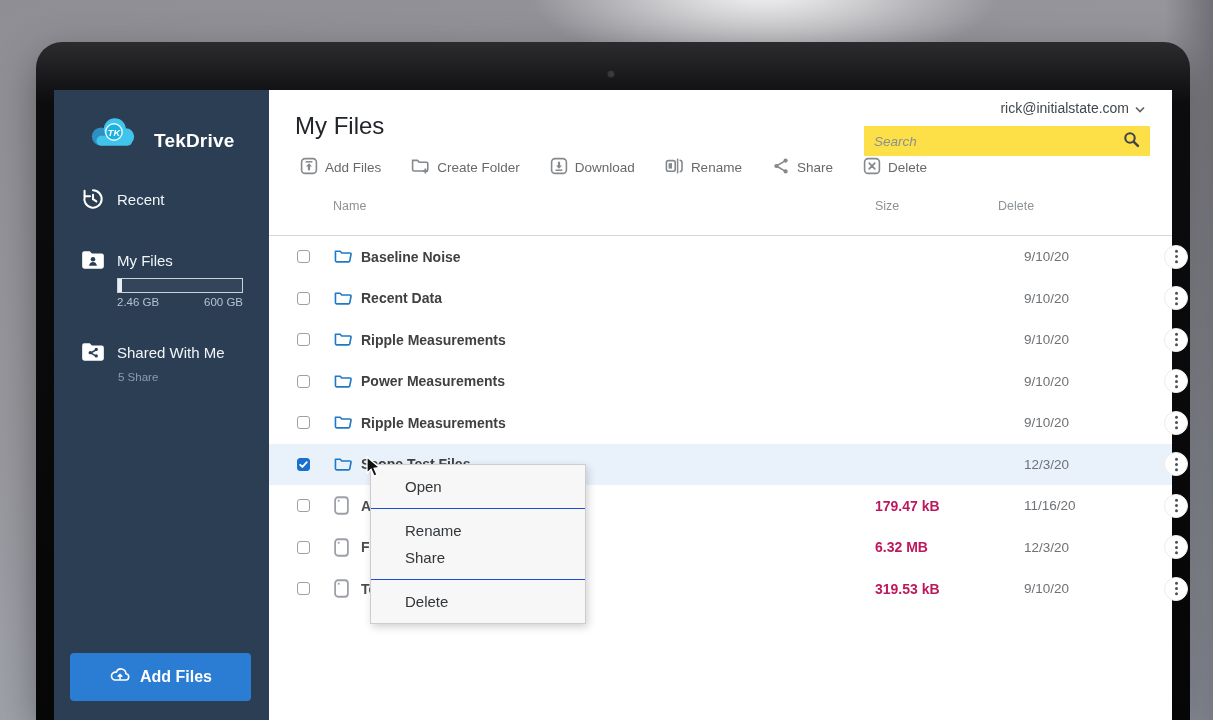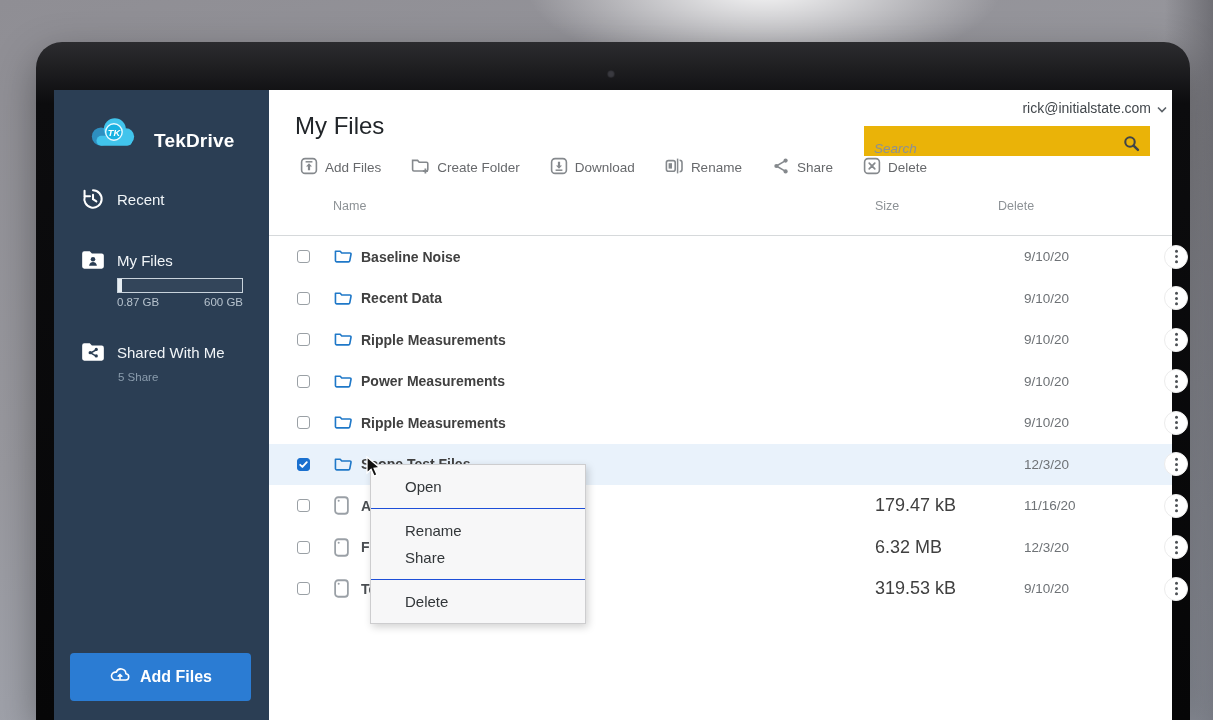--- a/index.html
+++ b/index.html
@@ -34,42 +34,42 @@
   .storage-fill { height:100%; width:4px; background:#e8eef3; }
   .usage-row { position:absolute; left:63px; top:206px; width:126px; display:flex; justify-content:space-between;
     font-size:11.5px; color:#b6c2cd; }
   .share-count { position:absolute; left:64px; top:281px; font-size:11.5px; color:#8b9dae; }
   .add-files-btn { position:absolute; left:16px; top:563px; width:181px; height:48px; border:none; border-radius:4px;
     background:#2b7cd3; color:#fff; font-family:inherit; font-size:16px; font-weight:600;
     display:flex; align-items:center; justify-content:center; gap:9px; cursor:pointer; }
 
   
   .main { position:relative; width:903px; height:100%; background:#fff; }
-  .account { position:absolute; right:5px; top:10px; font-size:14px; color:#42474c; display:flex; align-items:center; gap:6px; }
-  .search-box { position:absolute; left:595px; top:36px; width:286px; height:30px; background:#eab308;
-    display:flex; align-items:flex-end; padding:0 10px; }
+  .account { position:absolute; right:27px; top:10px; font-size:14px; color:#42474c; display:flex; align-items:center; gap:6px; }
+  .search-box { position:absolute; left:595px; top:36px; width:286px; height:30px; background:#fde047;
+    display:flex; align-items:center; padding:0 10px; }
   .search-box input { flex:1; border:none; background:transparent; outline:none; font-family:inherit;
     font-size:13.5px; font-style:italic; color:#5a6066; }
   .search-box input::placeholder { color:#8a9097; font-style:italic; }
   .page-title { position:absolute; left:26px; top:22px; font-size:24px; font-weight:500; color:#212529; }
   .toolbar { position:absolute; left:31px; top:67px; display:flex; gap:30px; }
   .tb-item { display:flex; align-items:center; gap:7px; font-size:13.5px; color:#67696c; cursor:pointer; }
   .thead { position:absolute; top:109px; font-size:12.5px; color:#8d9296; }
   .hdr-line { position:absolute; left:0; right:0; top:145px; height:1px; background:#d6d9db; }
 
   .rows { position:absolute; left:0; right:0; top:146px; }
   .row { height:41.5px; display:flex; align-items:center; }
   .row.selected { background:#e9f2fb; }
   .cb { margin-left:28px; width:13px; height:13px; flex:0 0 auto; border:1.5px solid #9aa0a5; border-radius:3px; background:#fff; }
   .cb.checked { border-color:#1a70cf; background:#1a70cf; display:flex; align-items:center; justify-content:center; }
   .ficon { margin-left:24px; width:18px; flex:0 0 auto; display:flex; align-items:center; }
   .fname { margin-left:9px; width:514px; flex:0 0 auto; font-size:14px; font-weight:600; white-space:nowrap; overflow:hidden; }
   .fname.folder { color:#404040; }
   .fname.file { color:#4a4e52; }
-  .fsize { width:123px; flex:0 0 auto; font-size:18px; color:#404040; }
+  .fsize { width:123px; flex:0 0 auto; font-size:14px; color:#be185d;font-weight:bold; }
   .fadded { width:130px; flex:0 0 auto; font-size:13.5px; color:#6e7276;margin-left:26px; }
   .kebab { margin-left:10px; width:24px; height:24px; flex:0 0 auto; border:1px solid #ececec; border-radius:50%;
     background:#fff; display:flex; align-items:center; justify-content:center; cursor:pointer; }
 
   
   .ctx-menu { position:absolute; left:101px; top:374px; width:216px; z-index:5;
     background:#f7f7f8; border:1px solid #cdcdcf; box-shadow:2px 3px 8px rgba(0,0,0,.18); }
   .ctx-group { padding:8px 0; border-bottom:1px solid #1d4ed8; }
   .ctx-group:last-child { border-bottom:none; }
   .ctx-item { height:27px; line-height:27px; padding-left:34px; font-size:15px; color:#323639; cursor:pointer; }
@@ -114,21 +114,21 @@
             <circle cx="12" cy="11.4" r="2.1" fill="#2b3e54"></circle>
             <path d="M8.4 17.2c.4-2.3 2-3.3 3.6-3.3s3.2 1 3.6 3.3z" fill="#2b3e54"></path>
           </svg>
         </span>
         <span class="nav-label" style="top:162px">My Files</span>
 
         <div class="storage-bar">
           <div class="storage-fill"></div>
         </div>
         <div class="usage-row">
-          <span>0.87 GB</span>
+          <span>2.46 GB</span>
           <span>600 GB</span>
         </div>
 
         <span class="nav-icon" style="top:249px">
           <svg viewBox="0 0 24 24" width="26" height="26">
             <path fill="#fff" d="M2 6a2 2 0 0 1 2-2h5l2 2h9a2 2 0 0 1 2 2v10a2 2 0 0 1-2 2H4a2 2 0 0 1-2-2z"></path>
             <g fill="#2b3e54">
               <circle cx="15" cy="9.6" r="1.5"></circle>
                 <circle cx="9.4" cy="12.6" r="1.5"></circle>
                 <circle cx="15" cy="15.6" r="1.5"></circle>

